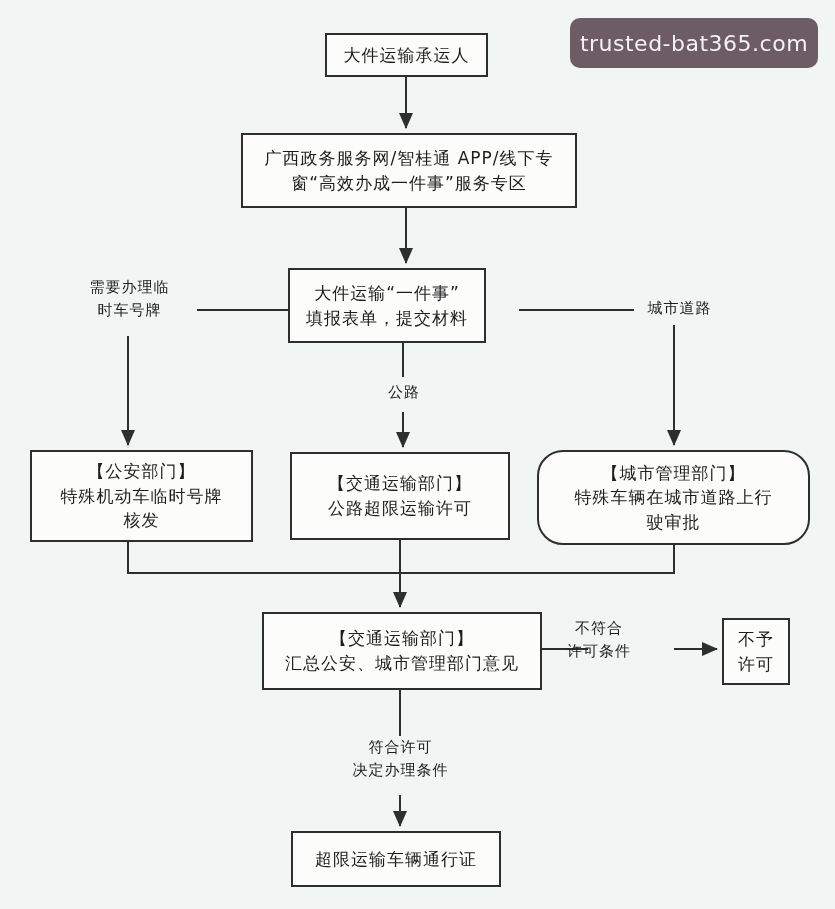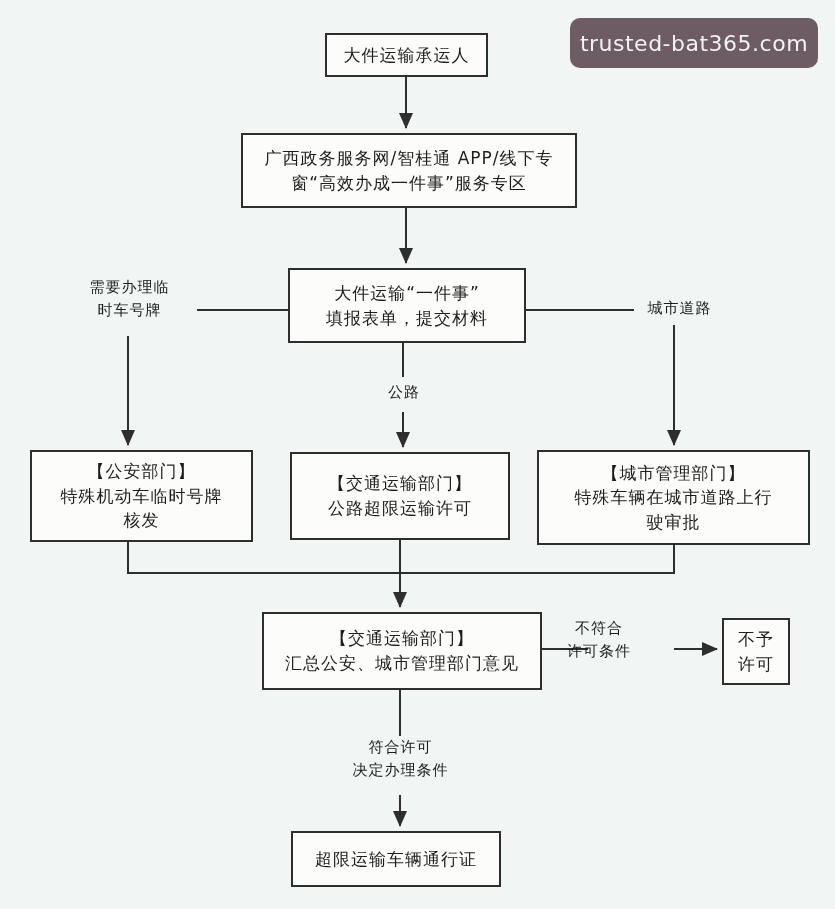--- a/index.html
+++ b/index.html
@@ -51,24 +51,24 @@
     background:var(--watermark-bg);
     color:var(--watermark-text);
     border-radius:10px;
     display:flex;align-items:center;justify-content:center;
     font-size:22px;
     letter-spacing:0.5px;
   }
   
   .n-carrier{left:325px;top:33px;width:163px;height:44px;}
   .n-portal{left:241px;top:133px;width:336px;height:75px;}
-  .n-onething{left:288px;top:268px;width:238px;height:75px;}
+  .n-onething{left:288px;top:268px;width:198px;height:75px;}
   .n-police{left:30px;top:450px;width:223px;height:92px;}
   .n-highway{left:290px;top:452px;width:220px;height:88px;}
-  .n-citymgmt{left:537px;top:450px;width:273px;height:95px;}
+  .n-citymgmt{left:537px;top:450px;width:273px;height:95px;border-radius:26px;}
   .n-summary{left:262px;top:612px;width:280px;height:78px;font-size:17px;}
   .n-deny{left:722px;top:618px;width:68px;height:67px;}
   .n-permit{left:291px;top:831px;width:210px;height:56px;}
   
   .l-tempplate{left:62px;top:276px;width:135px;}
   .l-road{left:374px;top:381px;width:60px;}
   .l-cityroad{left:632px;top:297px;width:95px;}
   .l-notqual{left:554px;top:617px;width:90px;}
   .l-qual{left:328px;top:736px;width:145px;}
 </style>

